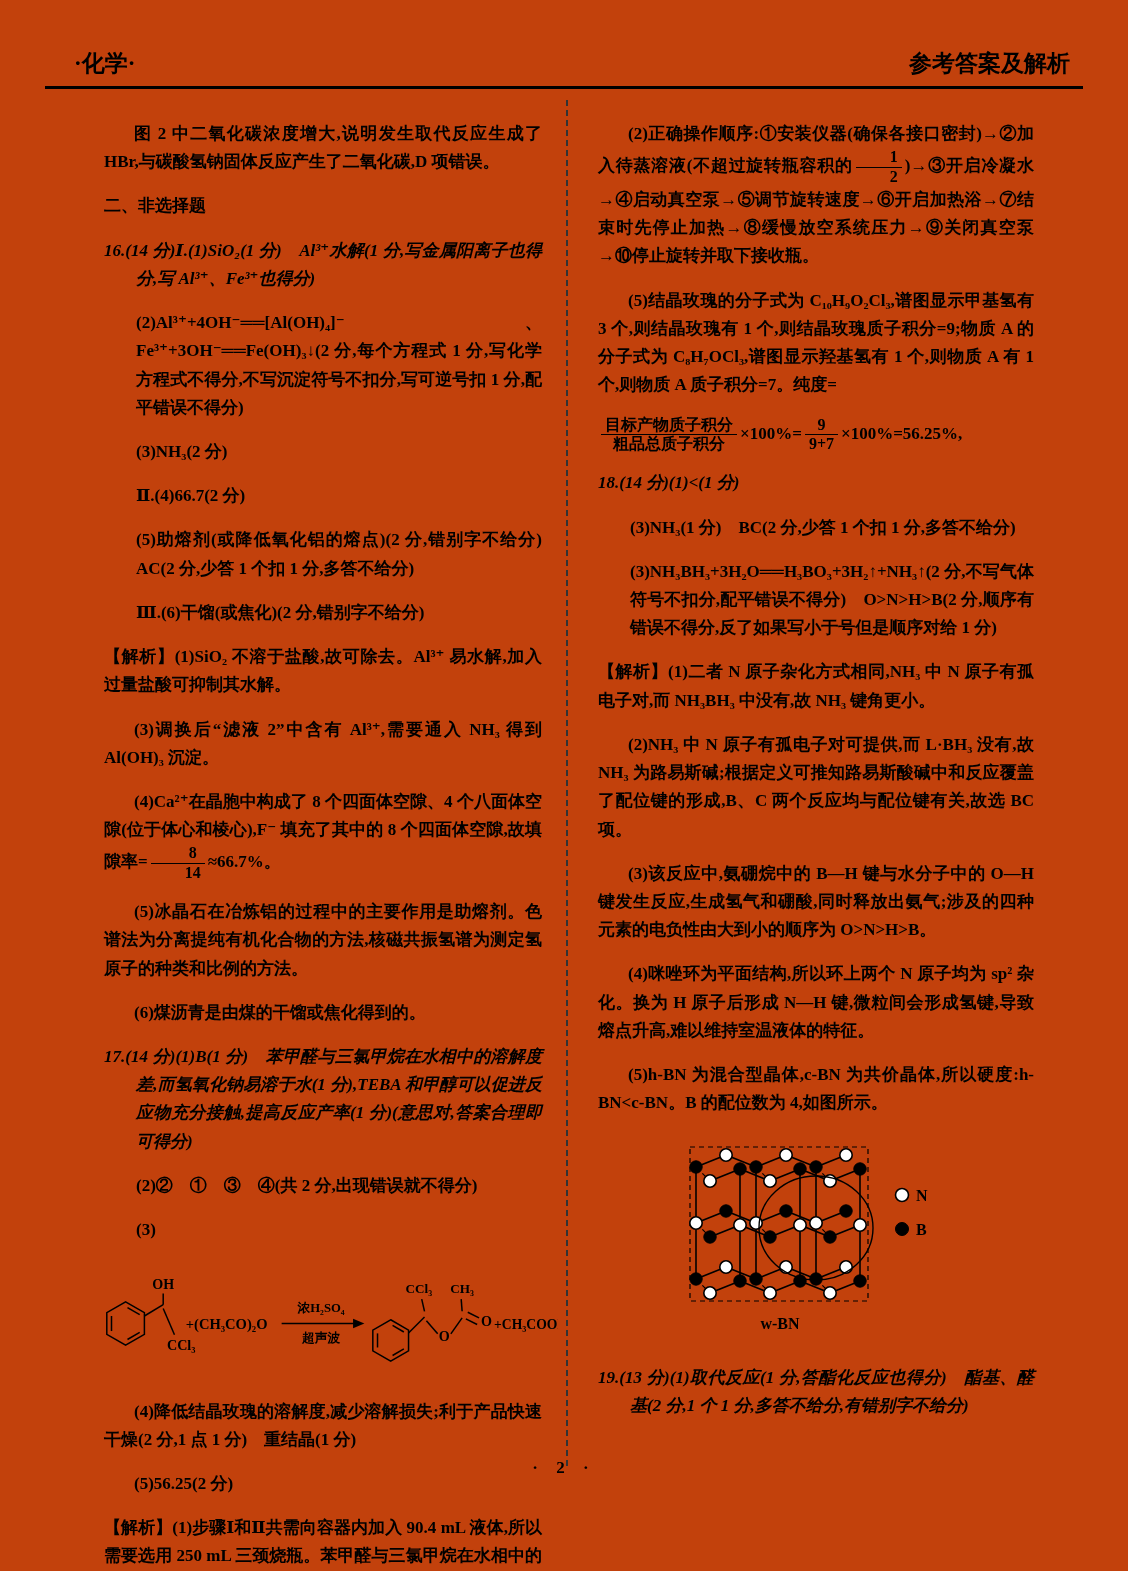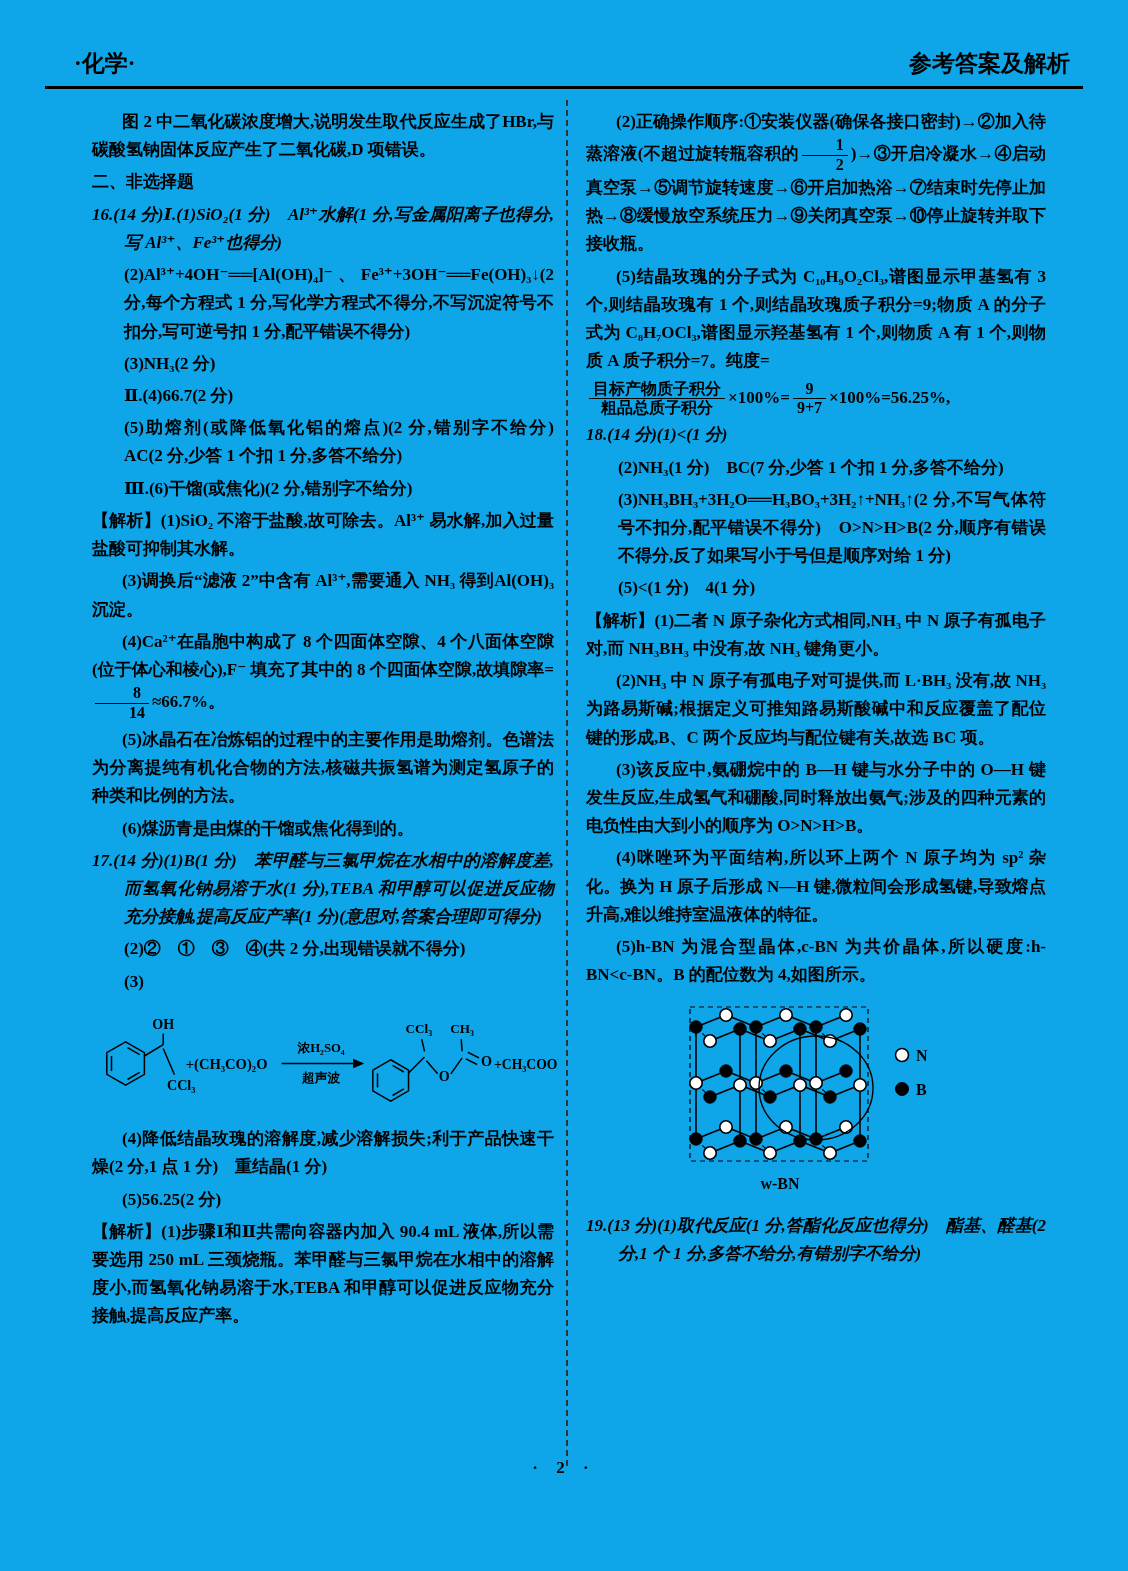--- a/index.html
+++ b/index.html
@@ -1,28 +1,28 @@
 <!DOCTYPE html>
 <html><head>
 <meta charset="utf-8">
 <style>
   html,body{margin:0;padding:0;background:#e8e8e8;}
-  .page{position:relative;width:1128px;height:1571px;background:#0ea5e9;margin:0 auto;
+  .page{position:relative;width:1128px;height:1571px;background:#c2410c;margin:0 auto;
         font-family:"Liberation Serif","DejaVu Serif",serif;color:#000;overflow:hidden;}
   
   .hdr{position:absolute;top:48px;left:74px;right:58px;display:flex;
        justify-content:space-between;align-items:flex-end;font-weight:700;font-size:23px;}
   .rule{position:absolute;top:86px;left:45px;right:45px;height:3px;background:#000;}
   
   .divider{position:absolute;left:566px;top:100px;height:1366px;border-left:2px dashed #333;}
   .col{position:absolute;top:104px;width:470px;font-size:17px;line-height:1.66;
        font-weight:600;text-align:justify;}
   .col-left{left:88px;}
   .col-right{left:582px;width:468px;}
-  .col p{margin:4px;}
+  .col p{margin:16px;}
   .h{font-weight:800;}
   .q{padding-left:32px;text-indent:-32px;font-style:italic;}
   .sub{padding-left:32px;}
   .exp{}
   .expsub{text-indent:30px;}
   .cont{text-indent:30px;}
   .col b{font-weight:800;}
   
   .frac{display:inline-block;text-align:center;vertical-align:middle;line-height:1.15;
         margin:0 3px;font-size:16px;}
@@ -113,23 +113,22 @@
   </div>
       <p class="expsub">(4)降低结晶玫瑰的溶解度,减少溶解损失;利于产品快速干燥(2 分,1 点 1 分)　重结晶(1 分)</p>
       <p class="expsub">(5)56.25(2 分)</p>
       <p class="exp"><b>【解析】</b>(1)步骤Ⅰ和Ⅱ共需向容器内加入 90.4 mL 液体,所以需要选用 250 mL 三颈烧瓶。苯甲醛与三氯甲烷在水相中的溶解度小,而氢氧化钠易溶于水,TEBA 和甲醇可以促进反应物充分接触,提高反应产率。</p>
     </div>
   <div class="col col-right">
       <p class="expsub">(2)正确操作顺序:①安装仪器(确保各接口密封)→②加入待蒸溶液(不超过旋转瓶容积的<span class="frac"><span class="num">1</span><span class="den">2</span></span>)→③开启冷凝水→④启动真空泵→⑤调节旋转速度→⑥开启加热浴→⑦结束时先停止加热→⑧缓慢放空系统压力→⑨关闭真空泵→⑩停止旋转并取下接收瓶。</p>
       <p class="expsub">(5)结晶玫瑰的分子式为 C₁₀H₉O₂Cl₃,谱图显示甲基氢有 3 个,则结晶玫瑰有 1 个,则结晶玫瑰质子积分=9;物质 A 的分子式为 C₈H₇OCl₃,谱图显示羟基氢有 1 个,则物质 A 有 1 个,则物质 A 质子积分=7。纯度=</p>
       <p class="exp"><span class="frac"><span class="num">目标产物质子积分</span><span class="den">粗品总质子积分</span></span>×100%=<span class="frac"><span class="num">9</span><span class="den">9+7</span></span>×100%=56.25%,</p>
       <p class="q">18.(14 分)(1)&lt;(1 分)</p>
-      <p class="sub">(2)NH₃(1 分)　BC(7 分,少答 1 个扣 1 分,多答不给分)</p>
+      <p class="sub">(3)NH₃(1 分)　BC(2 分,少答 1 个扣 1 分,多答不给分)</p>
       <p class="sub">(3)NH₃BH₃+3H₂O══H₃BO₃+3H₂↑+NH₃↑(2 分,不写气体符号不扣分,配平错误不得分)　O&gt;N&gt;H&gt;B(2 分,顺序有错误不得分,反了如果写小于号但是顺序对给 1 分)</p>
-      <p class="sub">(5)&lt;(1 分)　4(1 分)</p>
       <p class="exp"><b>【解析】</b>(1)二者 N 原子杂化方式相同,NH₃ 中 N 原子有孤电子对,而 NH₃BH₃ 中没有,故 NH₃ 键角更小。</p>
       <p class="expsub">(2)NH₃ 中 N 原子有孤电子对可提供,而 L·BH₃ 没有,故 NH₃ 为路易斯碱;根据定义可推知路易斯酸碱中和反应覆盖了配位键的形成,B、C 两个反应均与配位键有关,故选 BC 项。</p>
       <p class="expsub">(3)该反应中,氨硼烷中的 B—H 键与水分子中的 O—H 键发生反应,生成氢气和硼酸,同时释放出氨气;涉及的四种元素的电负性由大到小的顺序为 O&gt;N&gt;H&gt;B。</p>
       <p class="expsub">(4)咪唑环为平面结构,所以环上两个 N 原子均为 sp² 杂化。换为 H 原子后形成 N—H 键,微粒间会形成氢键,导致熔点升高,难以维持室温液体的特征。</p>
       <p class="expsub">(5)h-BN 为混合型晶体,c-BN 为共价晶体,所以硬度:h-BN&lt;c-BN。B 的配位数为 4,如图所示。</p>
       <div class="fig" id="fig-crystal" style="display: block;">
     <svg width="300" height="205" viewBox="0 0 300 205">
       <g id="lattice">
             <rect x="24" y="14" width="178" height="154" class="dash"></rect>
             <line x1="30" y1="34" x2="60" y2="22" class="bond" stroke-width="1.2"></line>

